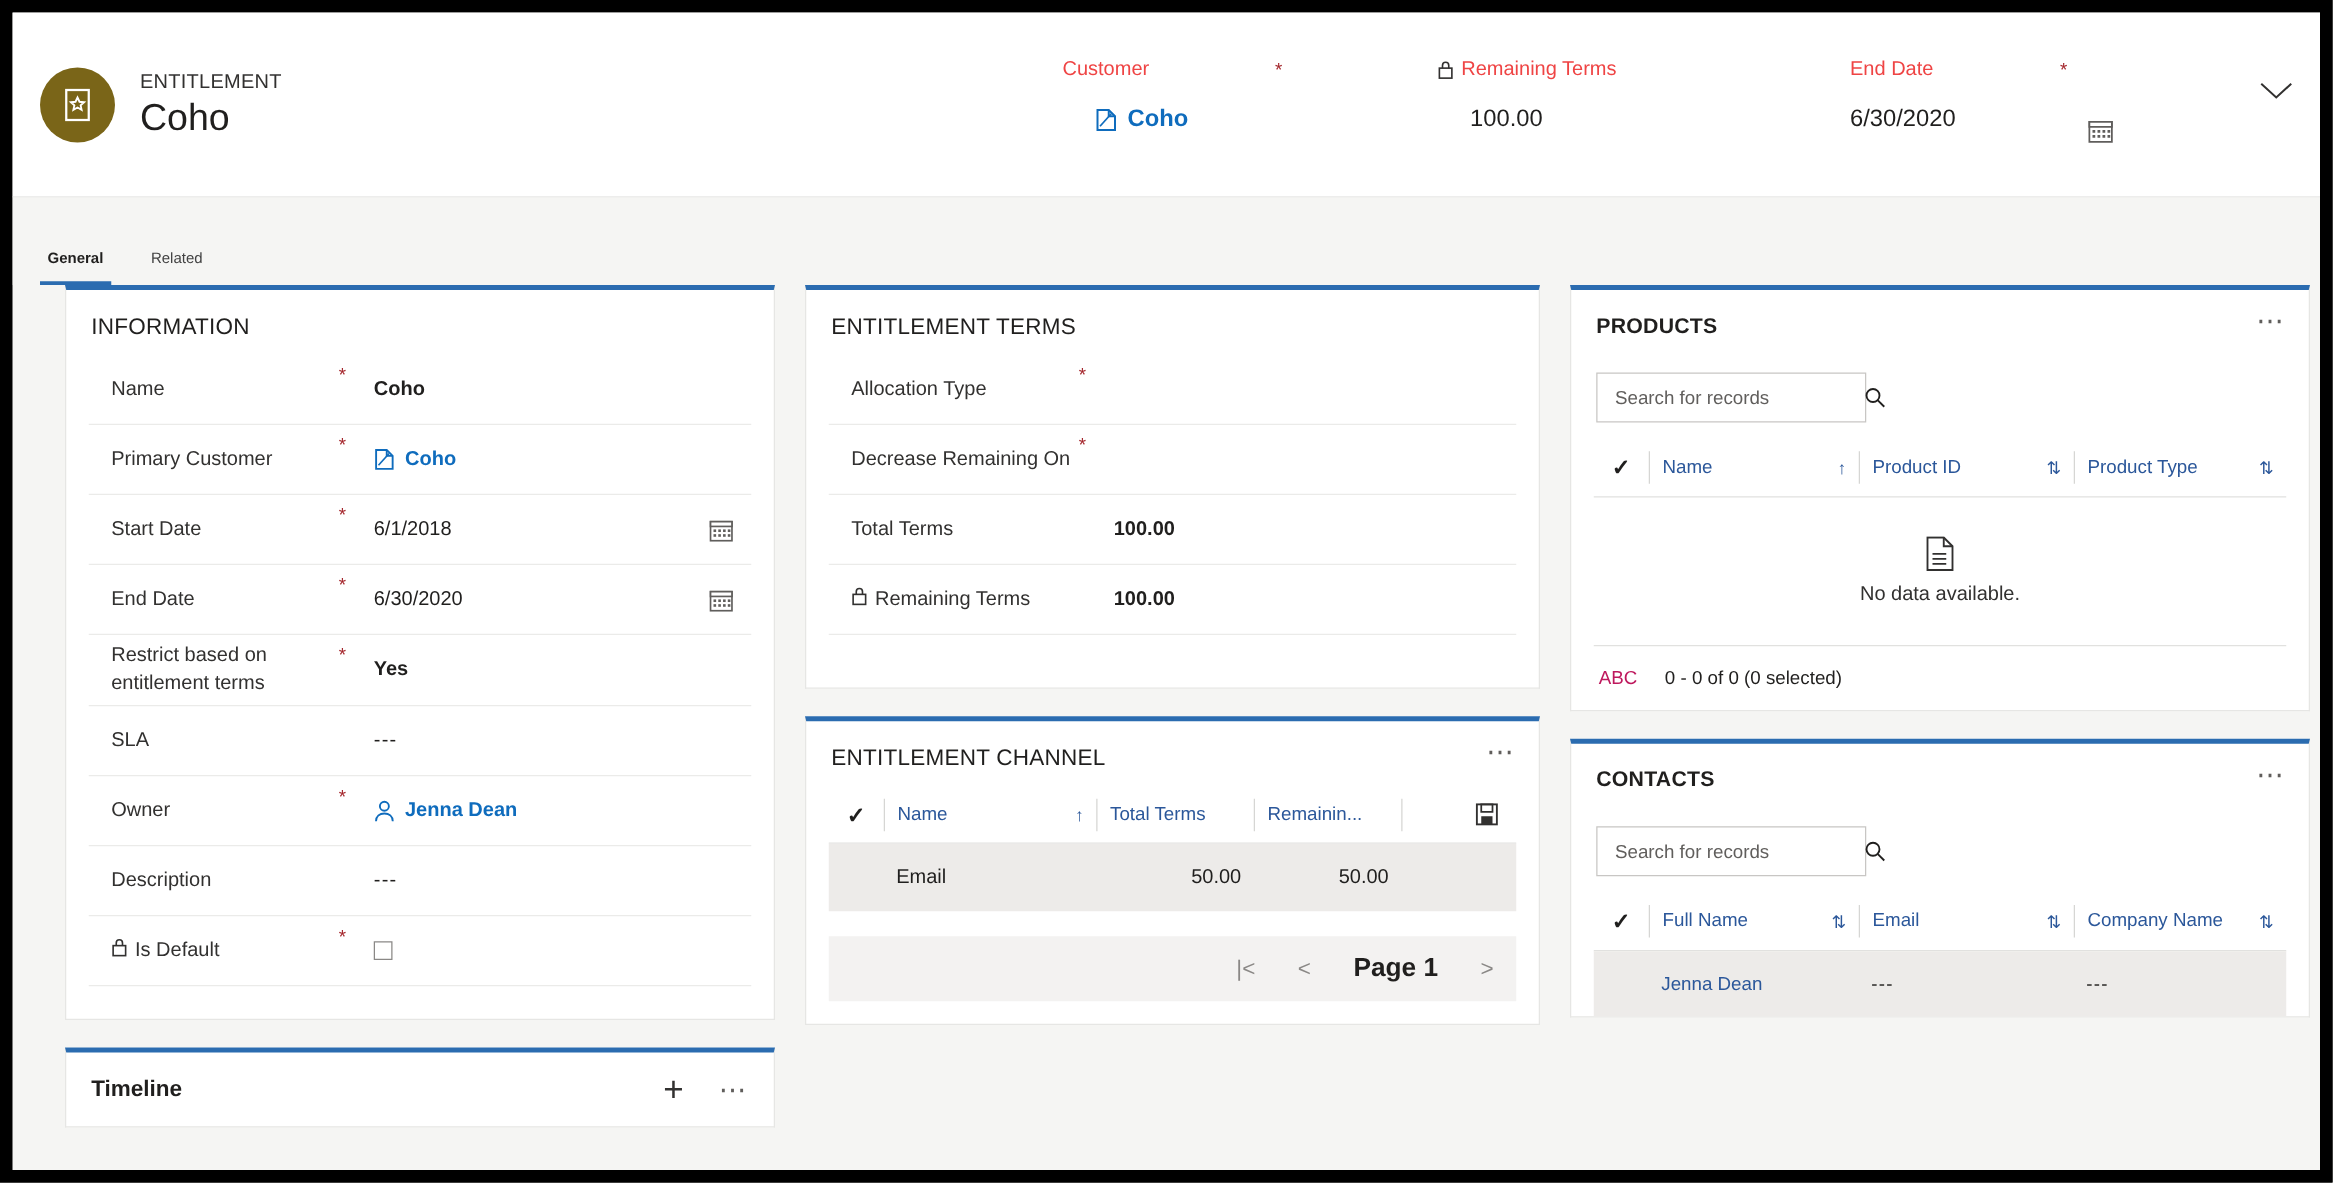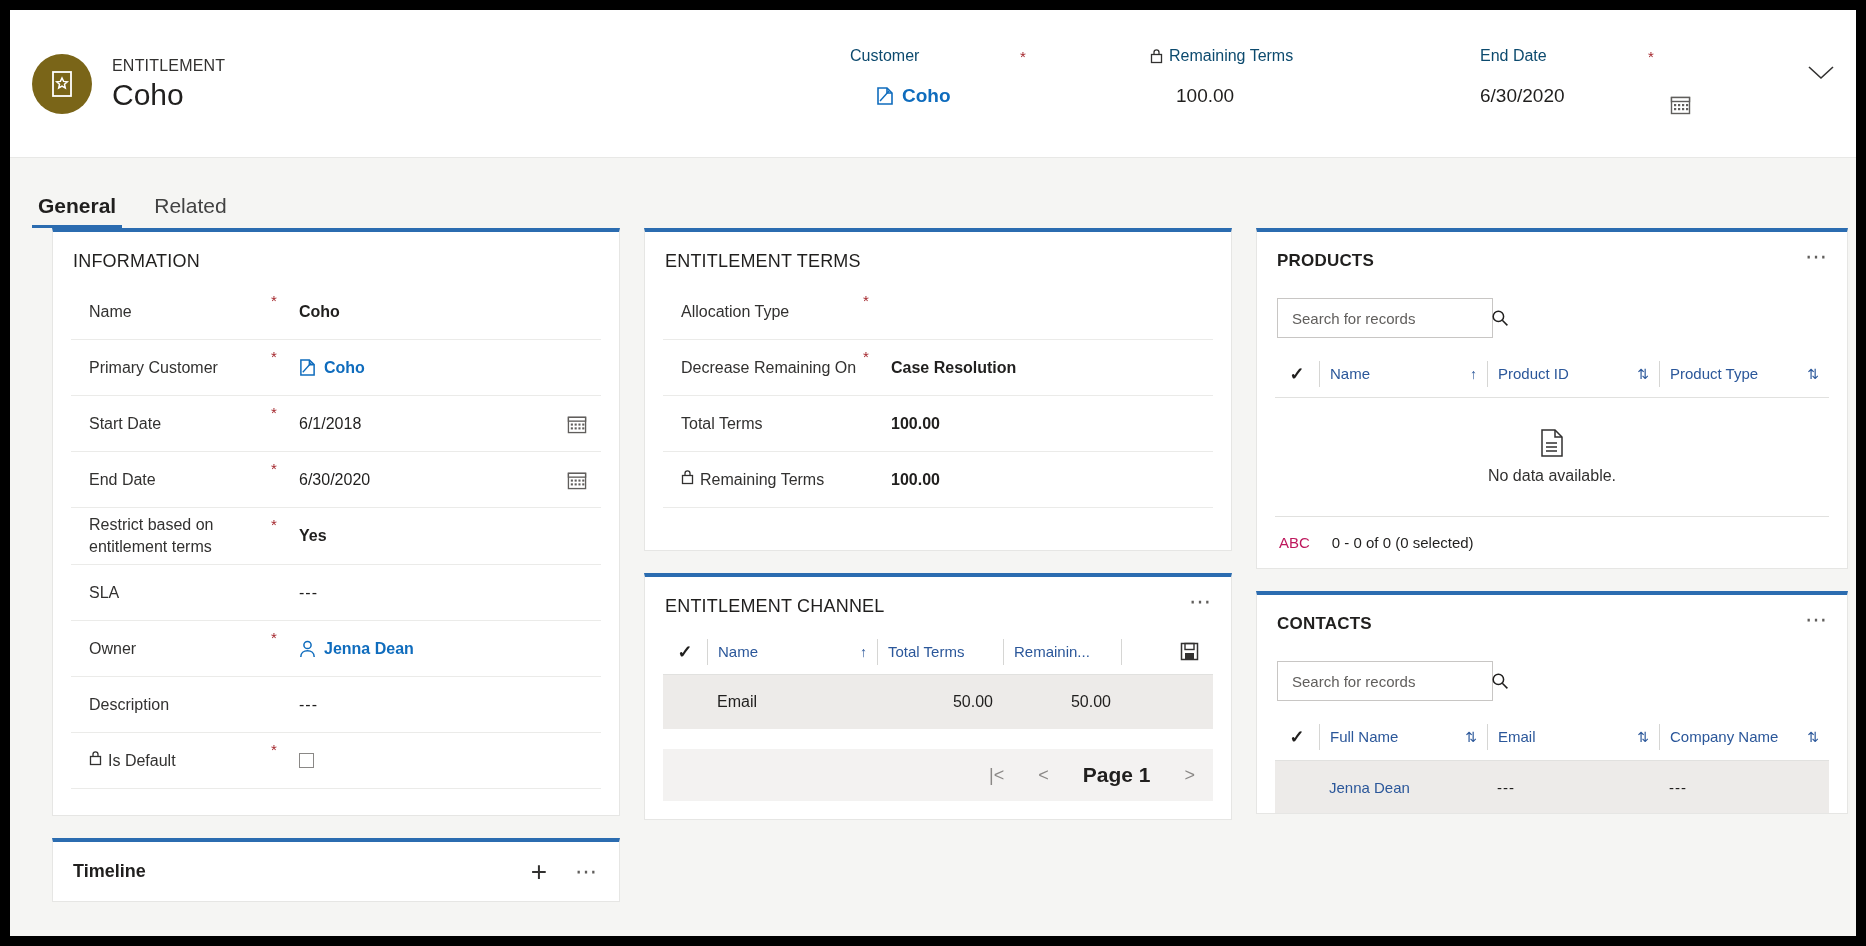--- a/index.html
+++ b/index.html
@@ -74,21 +74,21 @@
     display: flex;
   }
 
   .hf { position: relative; }
   .hf.customer   { width: 300px; }
   .hf.remaining  { width: 330px; }
   .hf.enddate    { width: 300px; }
 
   .hf-label {
     font-size: 16px;
-    color: #0c4a6e;
+    color: #ef4444;
     line-height: 20px;
     display: flex;
     align-items: center;
     gap: 6px;
   }
 
   .hf-req {
     color: #a4262c;
     font-size: 15px;
     position: absolute;
@@ -130,21 +130,21 @@
   
   .tabstrip {
     height: 70px;
     background: #f5f5f3;
     display: flex;
     align-items: flex-end;
     padding-left: 22px;
   }
 
   .tab {
-    font-size: 21px;
+    font-size: 12px;
     color: #424242;
     padding: 0 6px 12px 6px;
     margin-right: 26px;
     position: relative;
     cursor: pointer;
     line-height: 20px;
   }
 
   .tab.active {
     color: #201f1e;
@@ -698,21 +698,20 @@
               <span>Allocation Type</span>
             </div>
           <div class="fr-star">*</div>
         </div>
 
         <div class="frow">
           <div class="fl">
               <span>Decrease Remaining On</span>
             </div>
           <div class="fr-star">*</div>
-          <div class="fv bold">Case Resolution</div>
         </div>
 
         <div class="frow">
           <div class="fl">
               <span>Total Terms</span>
             </div>
           <div class="fr-star"></div>
           <div class="fv bold">100.00</div>
         </div>
 

